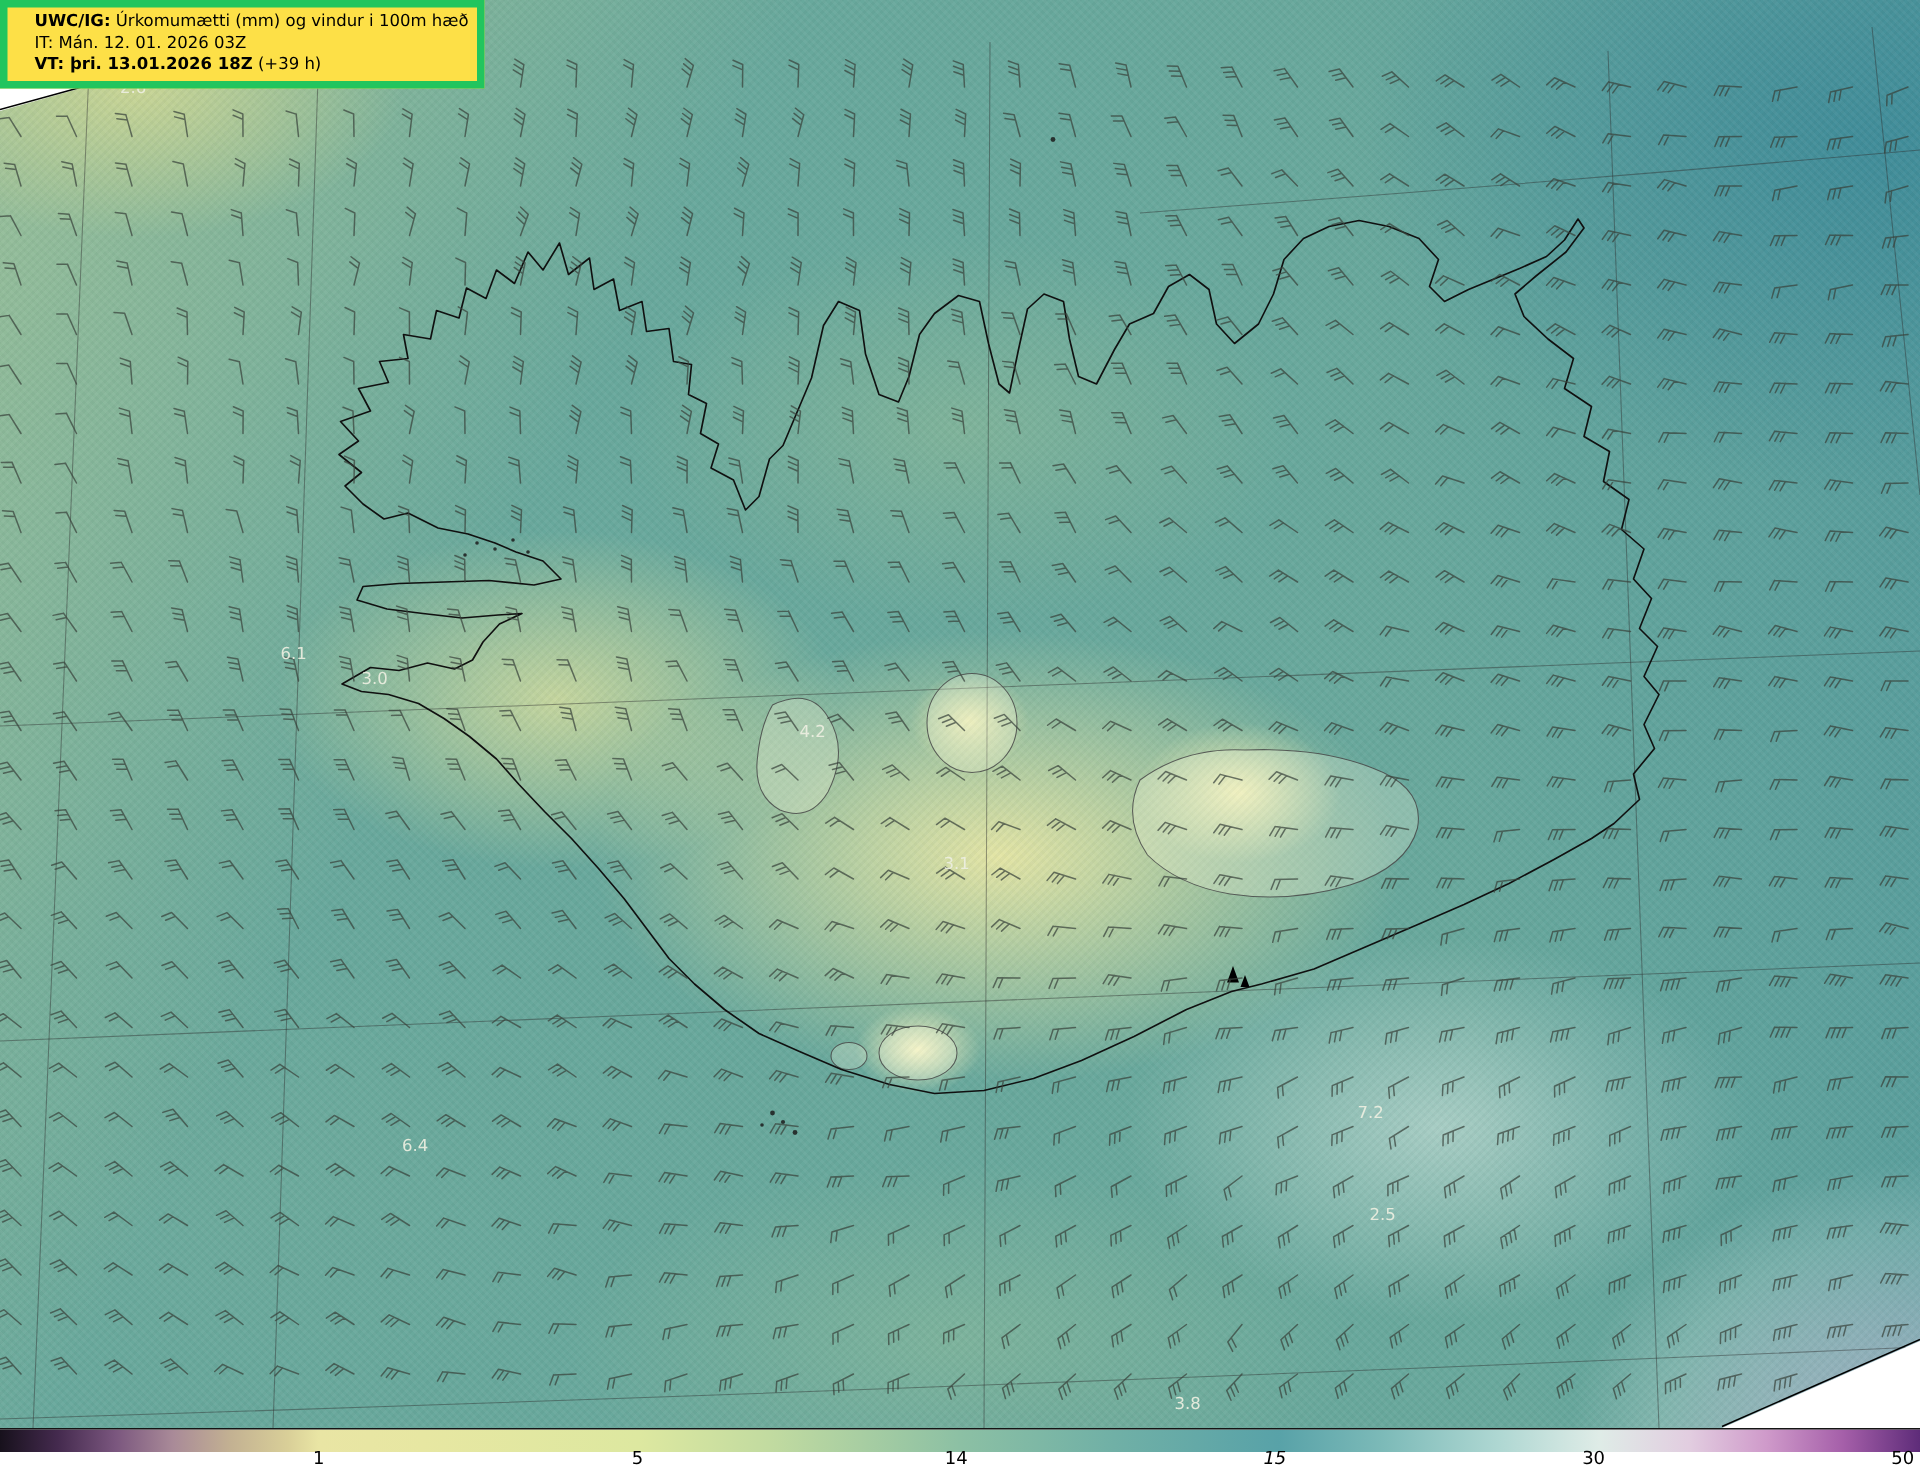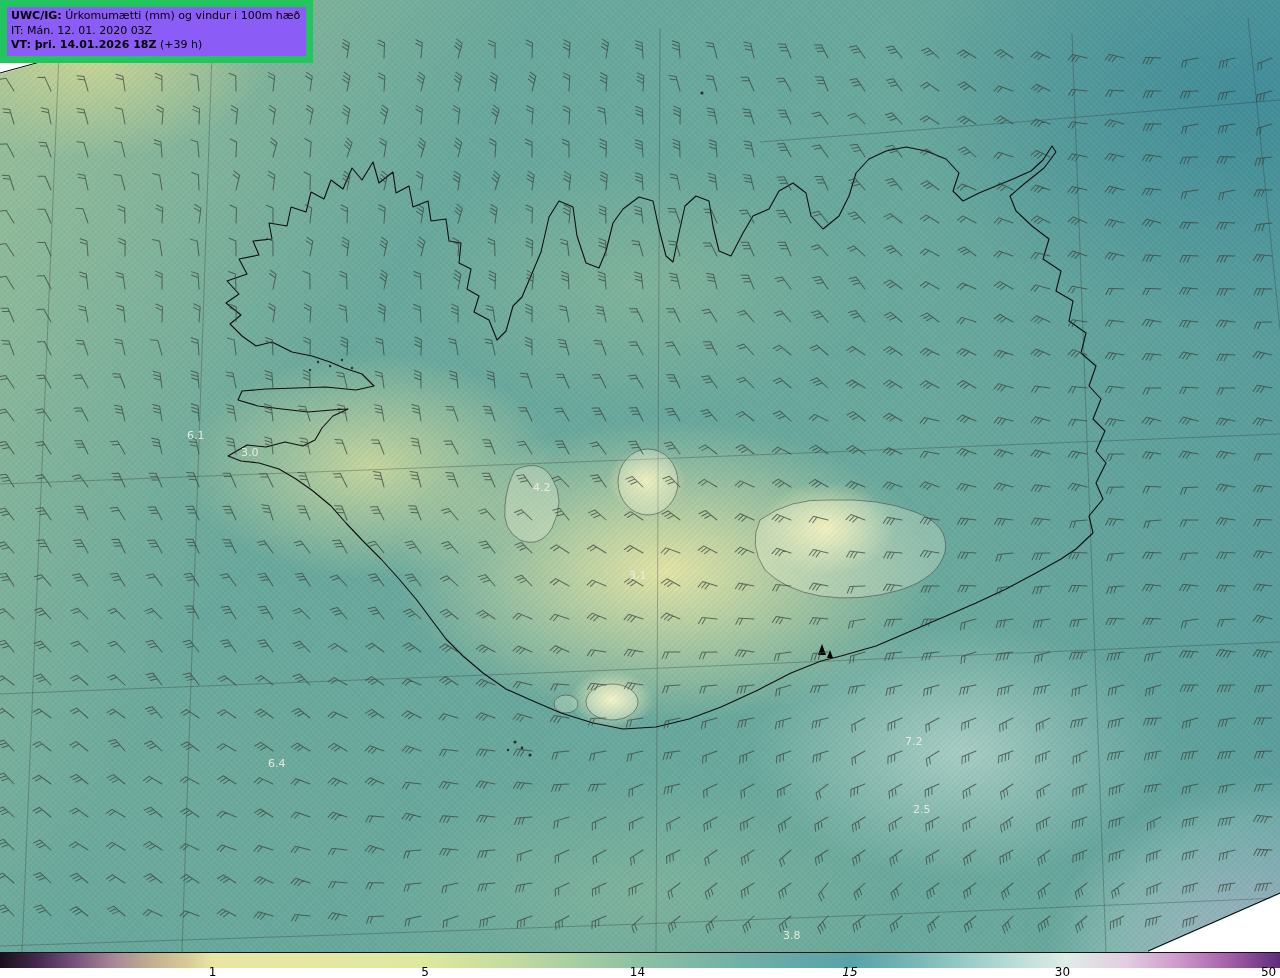--- a/index.html
+++ b/index.html
@@ -38,22 +38,22 @@
   .coast{stroke:#101010;stroke-width:1.1;fill:none;stroke-linejoin:round;}
   .glacier{stroke:#4a4a4a;stroke-width:.7;fill:rgba(250,248,222,0.30);opacity:.85;}
   .isle{fill:#1c1c1c;opacity:.85;}
   .peak{fill:#000;}
   #wind-barbs path{stroke:#39423b;stroke-width:1;fill:none;opacity:.72;stroke-linecap:round;}
   .spot{fill:#edefe1;font-size:11px;opacity:.92;}
   .wedge{fill:#ffffff;}
   .edge{stroke:#000;stroke-width:1;fill:none;}
   
   .title-box{
-    position:absolute;left:0;top:0;z-index:6;background:#8b5cf6;border:7px solid #22c55e;
-    padding:2px 6px 3px 4px;font-size:11px;line-height:1.32;color:#000;white-space:nowrap;
+    position:absolute;left:0;top:0;z-index:6;background:#fde047;border:5px solid #22c55e;
+    padding:2px 6px 3px 18px;font-size:11px;line-height:1.32;color:#000;white-space:nowrap;
   }
   .title-box .b{font-weight:bold;}
   
   .colorbar{position:absolute;left:0;bottom:0;width:1280px;height:26px;background:#fff;z-index:5;}
   .colorbar .bar{position:absolute;left:0;top:0;width:100%;height:15px;border-top:1px solid #151515;}
   .colorbar .tick{position:absolute;top:13px;font-size:12px;color:#000;transform:translateX(-50%);}
   .colorbar .tick.last{transform:translateX(-100%);}
 </style>
 </head>
 <body>
@@ -1092,23 +1092,23 @@
     <polygon class="wedge" points="0,0 262,0 0,74"></polygon>
     <polygon class="wedge" points="1280,952 1148,952 1280,894"></polygon>
     <path class="edge" d="M262 1 L0 73"></path>
     <path class="edge" d="M1148 951 L1280 893"></path>
   </svg>
 
   <div class="title-box">
     <div>
       <span class="b">UWC/IG:</span><span> Úrkomumætti (mm) og vindur i 100m hæð</span>
     </div>
-    <div>IT: Mán. 12. 01. 2020 03Z</div>
+    <div>IT: Mán. 12. 01. 2026 03Z</div>
     <div>
-      <span class="b">VT: þri. 14.01.2026 18Z</span><span> (+39 h)</span>
+      <span class="b">VT: þri. 13.01.2026 18Z</span><span> (+39 h)</span>
     </div>
   </div>
 
   <div class="colorbar">
     <div class="bar" id="cb-bar" style="background: linear-gradient(90deg, rgb(23, 17, 28) 0%, rgb(68, 42, 78) 3%, rgb(122, 86, 126) 6%, rgb(169, 138, 152) 9%, rgb(195, 177, 146) 12%, rgb(217, 207, 152) 15%, rgb(233, 229, 164) 16.6%, rgb(231, 231, 162) 22%, rgb(221, 232, 160) 33.3%, rgb(194, 219, 160) 40%, rgb(140, 192, 164) 50%, rgb(112, 176, 166) 58%, rgb(88, 162, 168) 66.6%, rgb(124, 186, 184) 72%, rgb(174, 215, 210) 78%, rgb(223, 236, 231) 83.3%, rgb(226, 205, 224) 88%, rgb(207, 154, 202) 92%, rgb(165, 95, 169) 96%, rgb(94, 44, 121) 100%);"></div>
     <div id="cb-ticks">
         <span class="tick" style="left: 16.6%;">1</span>
         <span class="tick" style="left: 33.2%;">5</span>
         <span class="tick" style="left: 49.8%;">14</span>
         <span class="tick" style="left: 66.4%; font-style: italic;">15</span>

